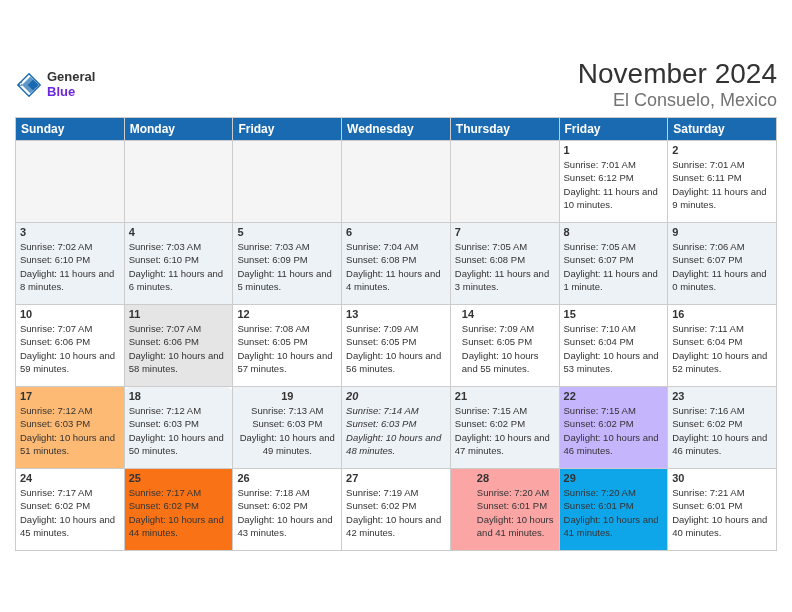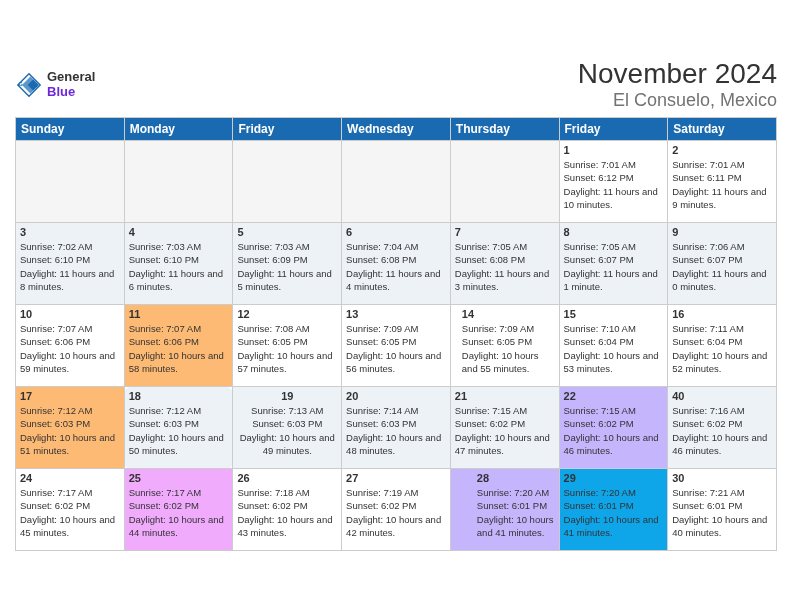--- a/index.html
+++ b/index.html
@@ -173,21 +173,21 @@
           <td style="background: rgb(237, 242, 247);">
             <span class="day-number">9</span>
             <div class="day-info">Sunrise: 7:06 AM<br>Sunset: 6:07 PM<br>Daylight: 11 hours and 0 minutes.</div>
           </td>
         </tr>
         <tr>
           <td style="background: rgb(255, 255, 255);">
             <span class="day-number">10</span>
             <div class="day-info">Sunrise: 7:07 AM<br>Sunset: 6:06 PM<br>Daylight: 10 hours and 59 minutes.</div>
           </td>
-          <td style="background: #fdba74;">
+          <td style="background: #e5e5e5;">
             <span class="day-number">11</span>
             <div class="day-info">Sunrise: 7:07 AM<br>Sunset: 6:06 PM<br>Daylight: 10 hours and 58 minutes.</div>
           </td>
           <td style="background: rgb(255, 255, 255);">
             <span class="day-number">12</span>
             <div class="day-info">Sunrise: 7:08 AM<br>Sunset: 6:05 PM<br>Daylight: 10 hours and 57 minutes.</div>
           </td>
           <td style="background: rgb(255, 255, 255);">
             <span class="day-number">13</span>
             <div class="day-info">Sunrise: 7:09 AM<br>Sunset: 6:05 PM<br>Daylight: 10 hours and 56 minutes.</div>
@@ -211,55 +211,55 @@
             <div class="day-info">Sunrise: 7:12 AM<br>Sunset: 6:03 PM<br>Daylight: 10 hours and 51 minutes.</div>
           </td>
           <td style="background: rgb(237, 242, 247); border-radius: 7px;">
             <span class="day-number">18</span>
             <div class="day-info">Sunrise: 7:12 AM<br>Sunset: 6:03 PM<br>Daylight: 10 hours and 50 minutes.</div>
           </td>
           <td style="background: rgb(237, 242, 247); text-align: center;">
             <span class="day-number">19</span>
             <div class="day-info">Sunrise: 7:13 AM<br>Sunset: 6:03 PM<br>Daylight: 10 hours and 49 minutes.</div>
           </td>
-          <td style="background: rgb(237, 242, 247);">
+          <td style="background: rgb(237, 242, 247); font-style: italic;">
             <span class="day-number">20</span>
             <div class="day-info">Sunrise: 7:14 AM<br>Sunset: 6:03 PM<br>Daylight: 10 hours and 48 minutes.</div>
           </td>
           <td style="background: rgb(237, 242, 247);">
             <span class="day-number">21</span>
             <div class="day-info">Sunrise: 7:15 AM<br>Sunset: 6:02 PM<br>Daylight: 10 hours and 47 minutes.</div>
           </td>
           <td style="background: #c4b5fd;">
             <span class="day-number">22</span>
             <div class="day-info">Sunrise: 7:15 AM<br>Sunset: 6:02 PM<br>Daylight: 10 hours and 46 minutes.</div>
           </td>
           <td style="background: rgb(237, 242, 247);">
-            <span class="day-number">40</span>
+            <span class="day-number">23</span>
             <div class="day-info">Sunrise: 7:16 AM<br>Sunset: 6:02 PM<br>Daylight: 10 hours and 46 minutes.</div>
           </td>
         </tr>
         <tr>
           <td style="background: rgb(255, 255, 255);">
             <span class="day-number">24</span>
             <div class="day-info">Sunrise: 7:17 AM<br>Sunset: 6:02 PM<br>Daylight: 10 hours and 45 minutes.</div>
           </td>
-          <td style="background: #f0abfc; margin-top: 24px;">
+          <td style="background: #f97316; margin-top: 24px;">
             <span class="day-number">25</span>
             <div class="day-info">Sunrise: 7:17 AM<br>Sunset: 6:02 PM<br>Daylight: 10 hours and 44 minutes.</div>
           </td>
           <td style="background: rgb(255, 255, 255);">
             <span class="day-number">26</span>
             <div class="day-info">Sunrise: 7:18 AM<br>Sunset: 6:02 PM<br>Daylight: 10 hours and 43 minutes.</div>
           </td>
           <td style="background: rgb(255, 255, 255);">
             <span class="day-number">27</span>
             <div class="day-info">Sunrise: 7:19 AM<br>Sunset: 6:02 PM<br>Daylight: 10 hours and 42 minutes.</div>
           </td>
-          <td style="background: #c4b5fd; padding-left: 26px;">
+          <td style="background: #fca5a5; padding-left: 26px;">
             <span class="day-number">28</span>
             <div class="day-info">Sunrise: 7:20 AM<br>Sunset: 6:01 PM<br>Daylight: 10 hours and 41 minutes.</div>
           </td>
           <td style="background: #0ea5e9;">
             <span class="day-number">29</span>
             <div class="day-info">Sunrise: 7:20 AM<br>Sunset: 6:01 PM<br>Daylight: 10 hours and 41 minutes.</div>
           </td>
           <td style="background: rgb(255, 255, 255);">
             <span class="day-number">30</span>
             <div class="day-info">Sunrise: 7:21 AM<br>Sunset: 6:01 PM<br>Daylight: 10 hours and 40 minutes.</div>

